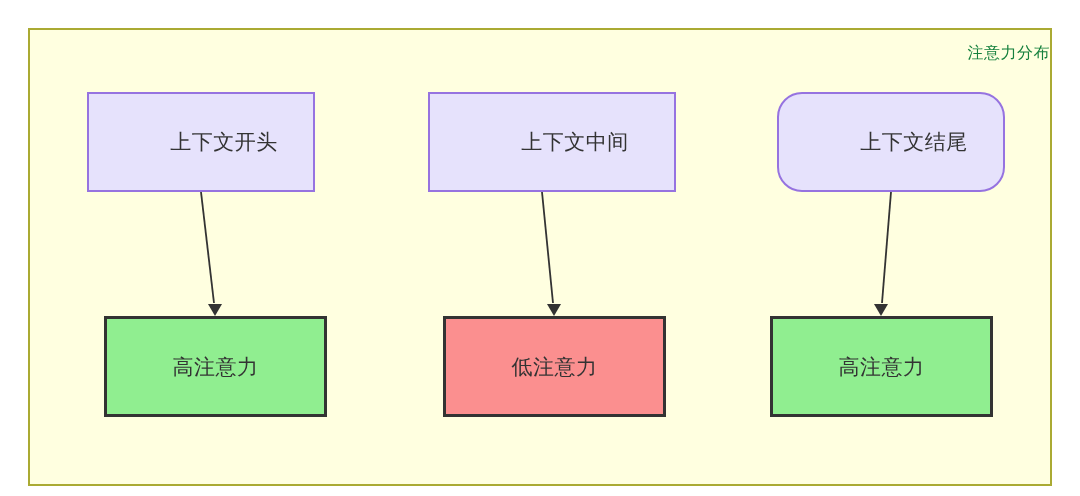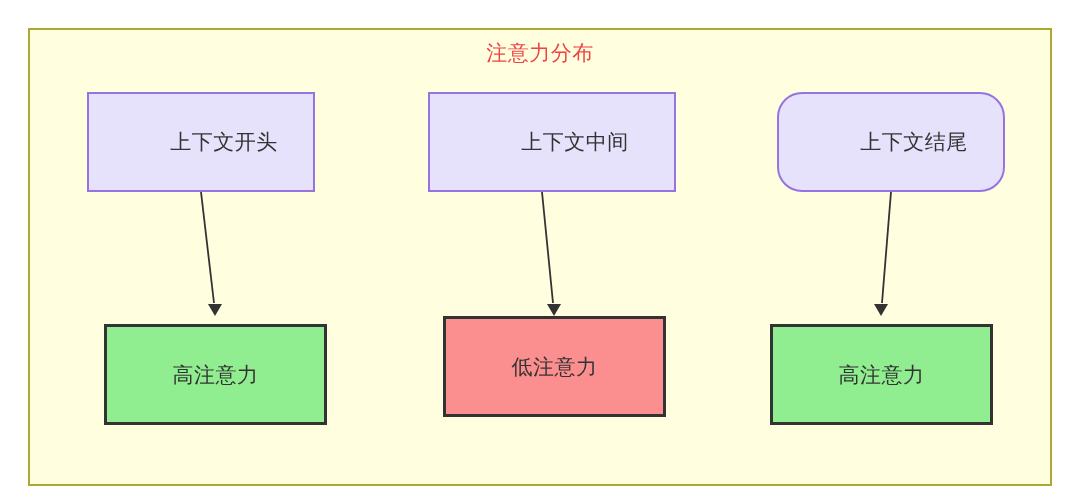--- a/index.html
+++ b/index.html
@@ -31,23 +31,23 @@
     box-sizing: border-box;
     background: #ffffe0;
     border: 2px solid #aaaa33;
   }
 
   .subgraph-title {
     position: absolute;
     left: 0;
     top: 10px;
     width: 100%;
-    text-align: center;
-    font-size: 21px;
-    color: #ef4444;
+    text-align: right;
+    font-size: 16px;
+    color: #15803d;
     letter-spacing: 0.5px;
     line-height: 26px;
     white-space: nowrap;
   }
 
   
   .node {
     position: absolute;
     box-sizing: border-box;
     display: flex;
@@ -61,21 +61,20 @@
 
   .node.context {
     background: #e6e2fc;
     border: 2px solid #9673e0;
     padding-left: 46px;
   }
 
   .node.high {
     background: #90ee90;
     border: 3px solid #333333;
-    margin-top: 8px;
   }
 
   .node.low {
     background: #fb8f8f;
     border: 3px solid #333333;
   }
 
   
   .edge-svg {
     position: absolute;

